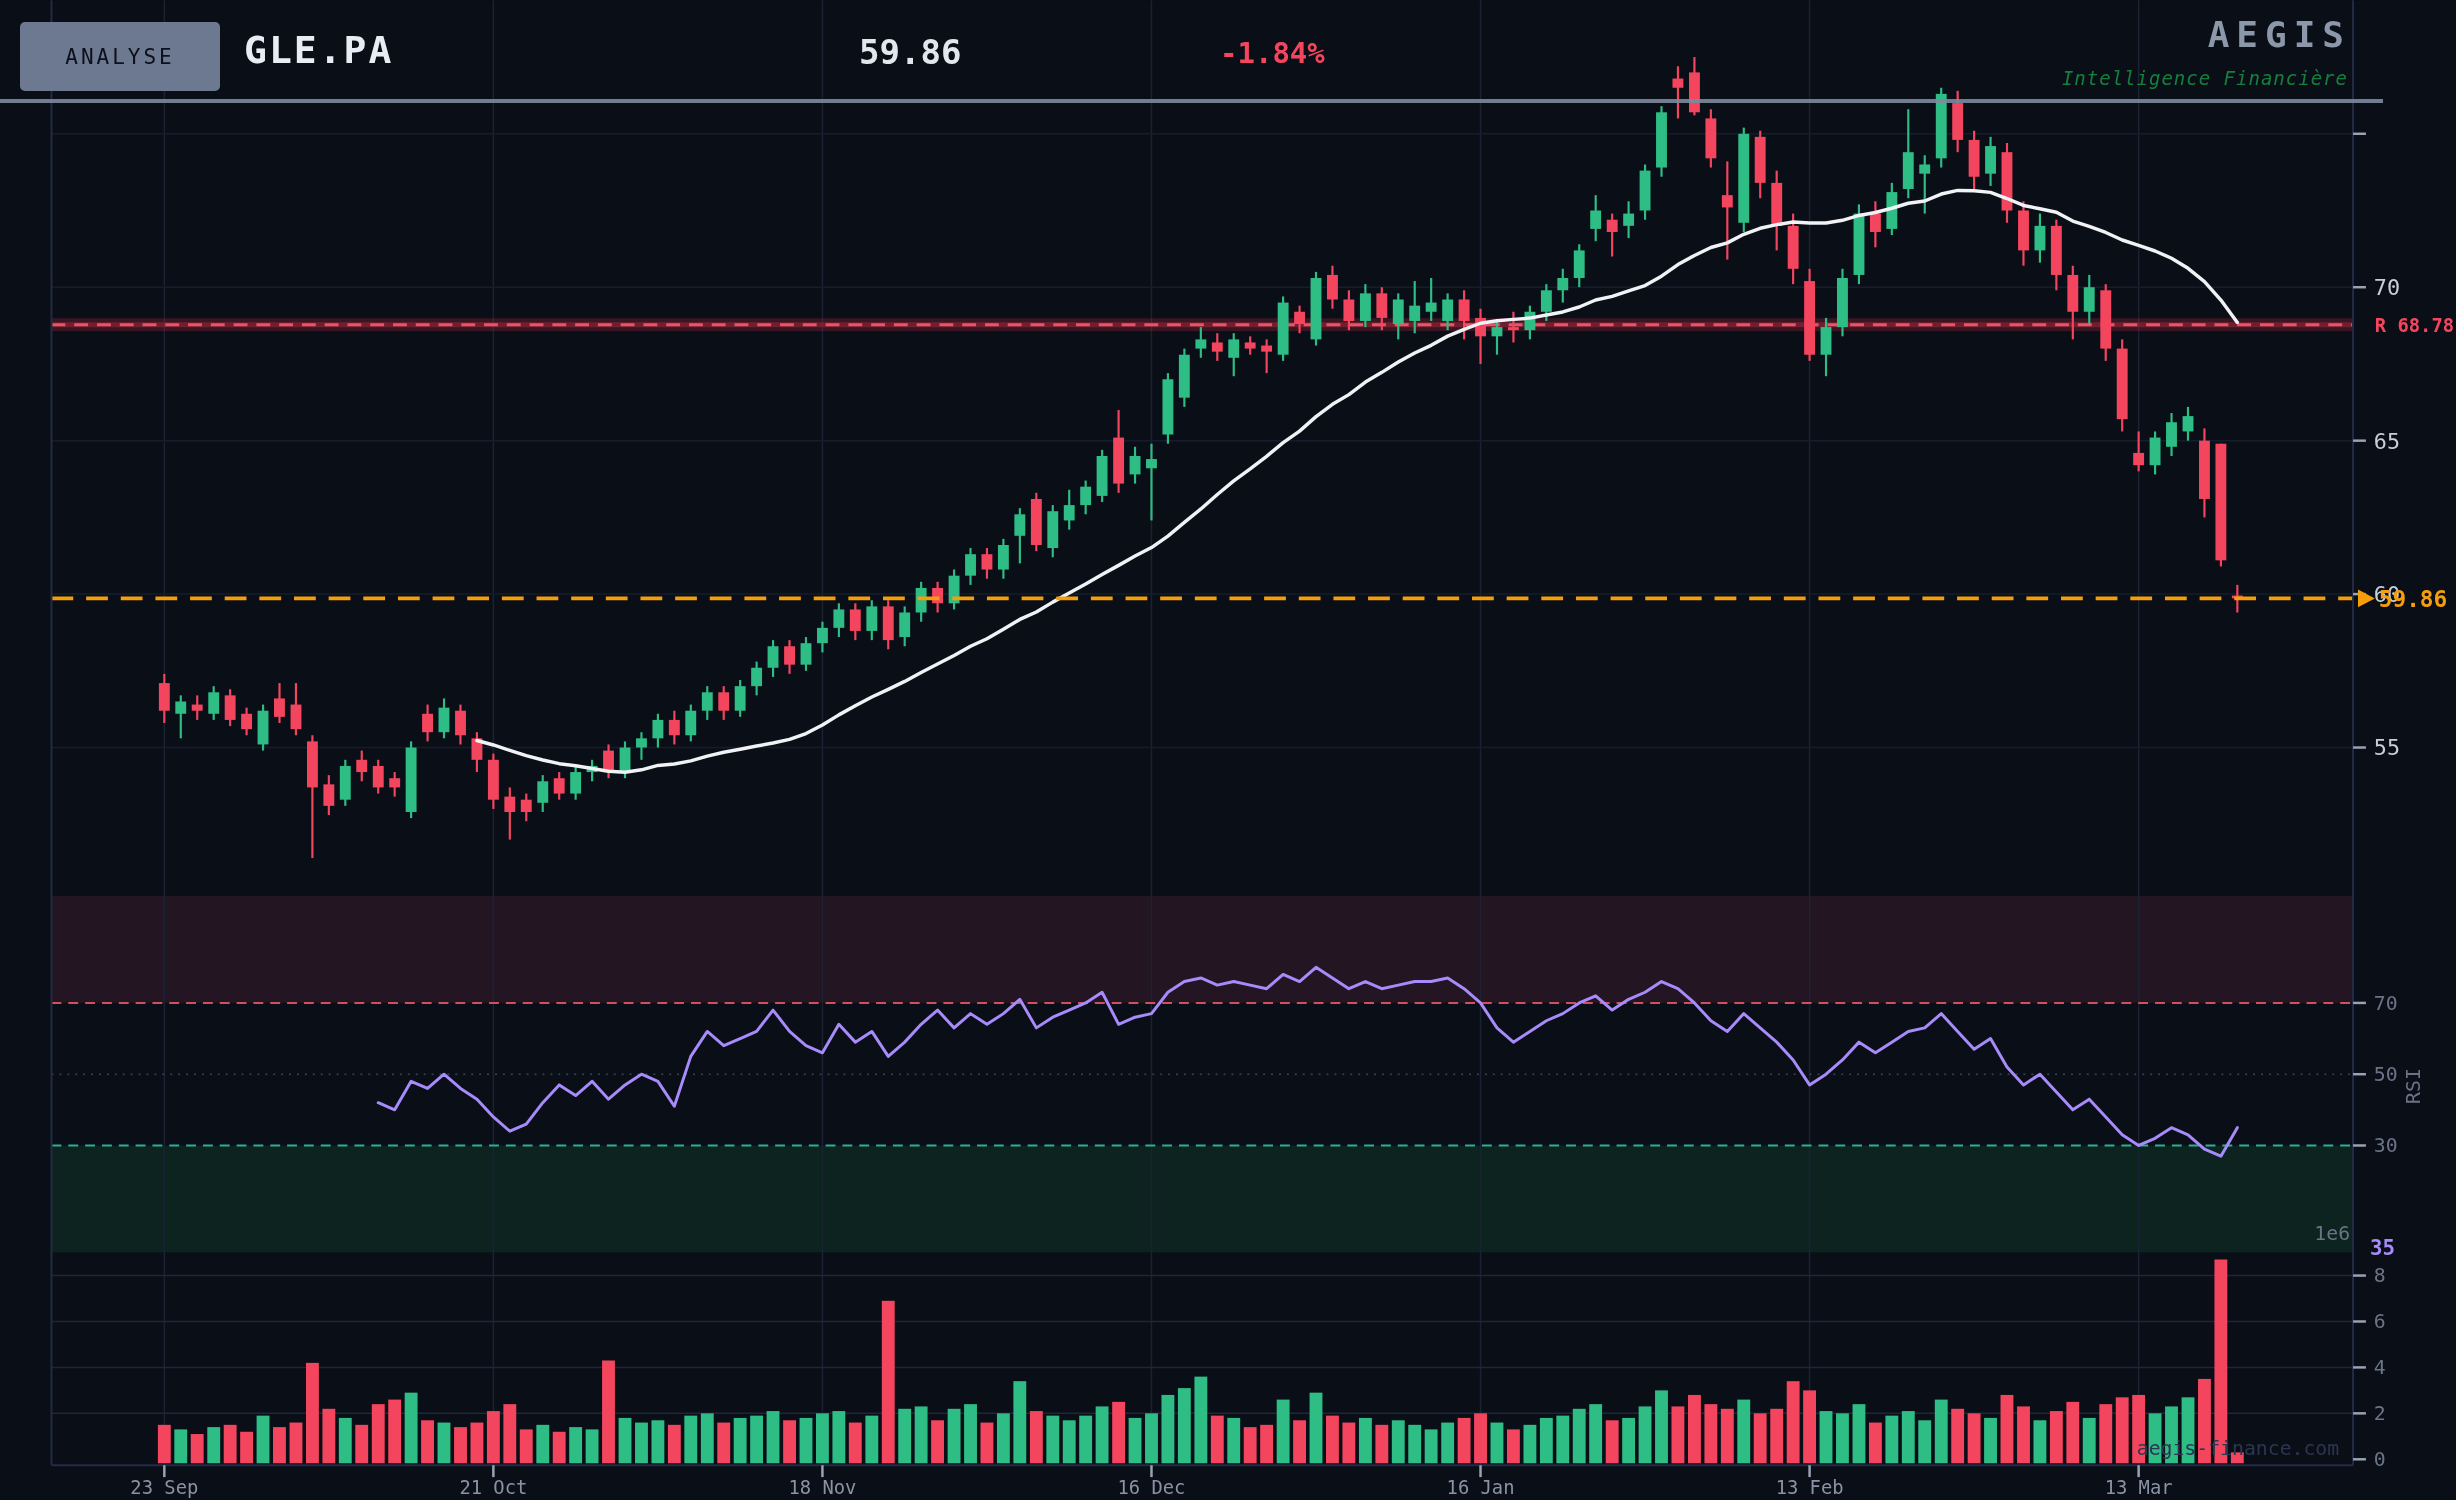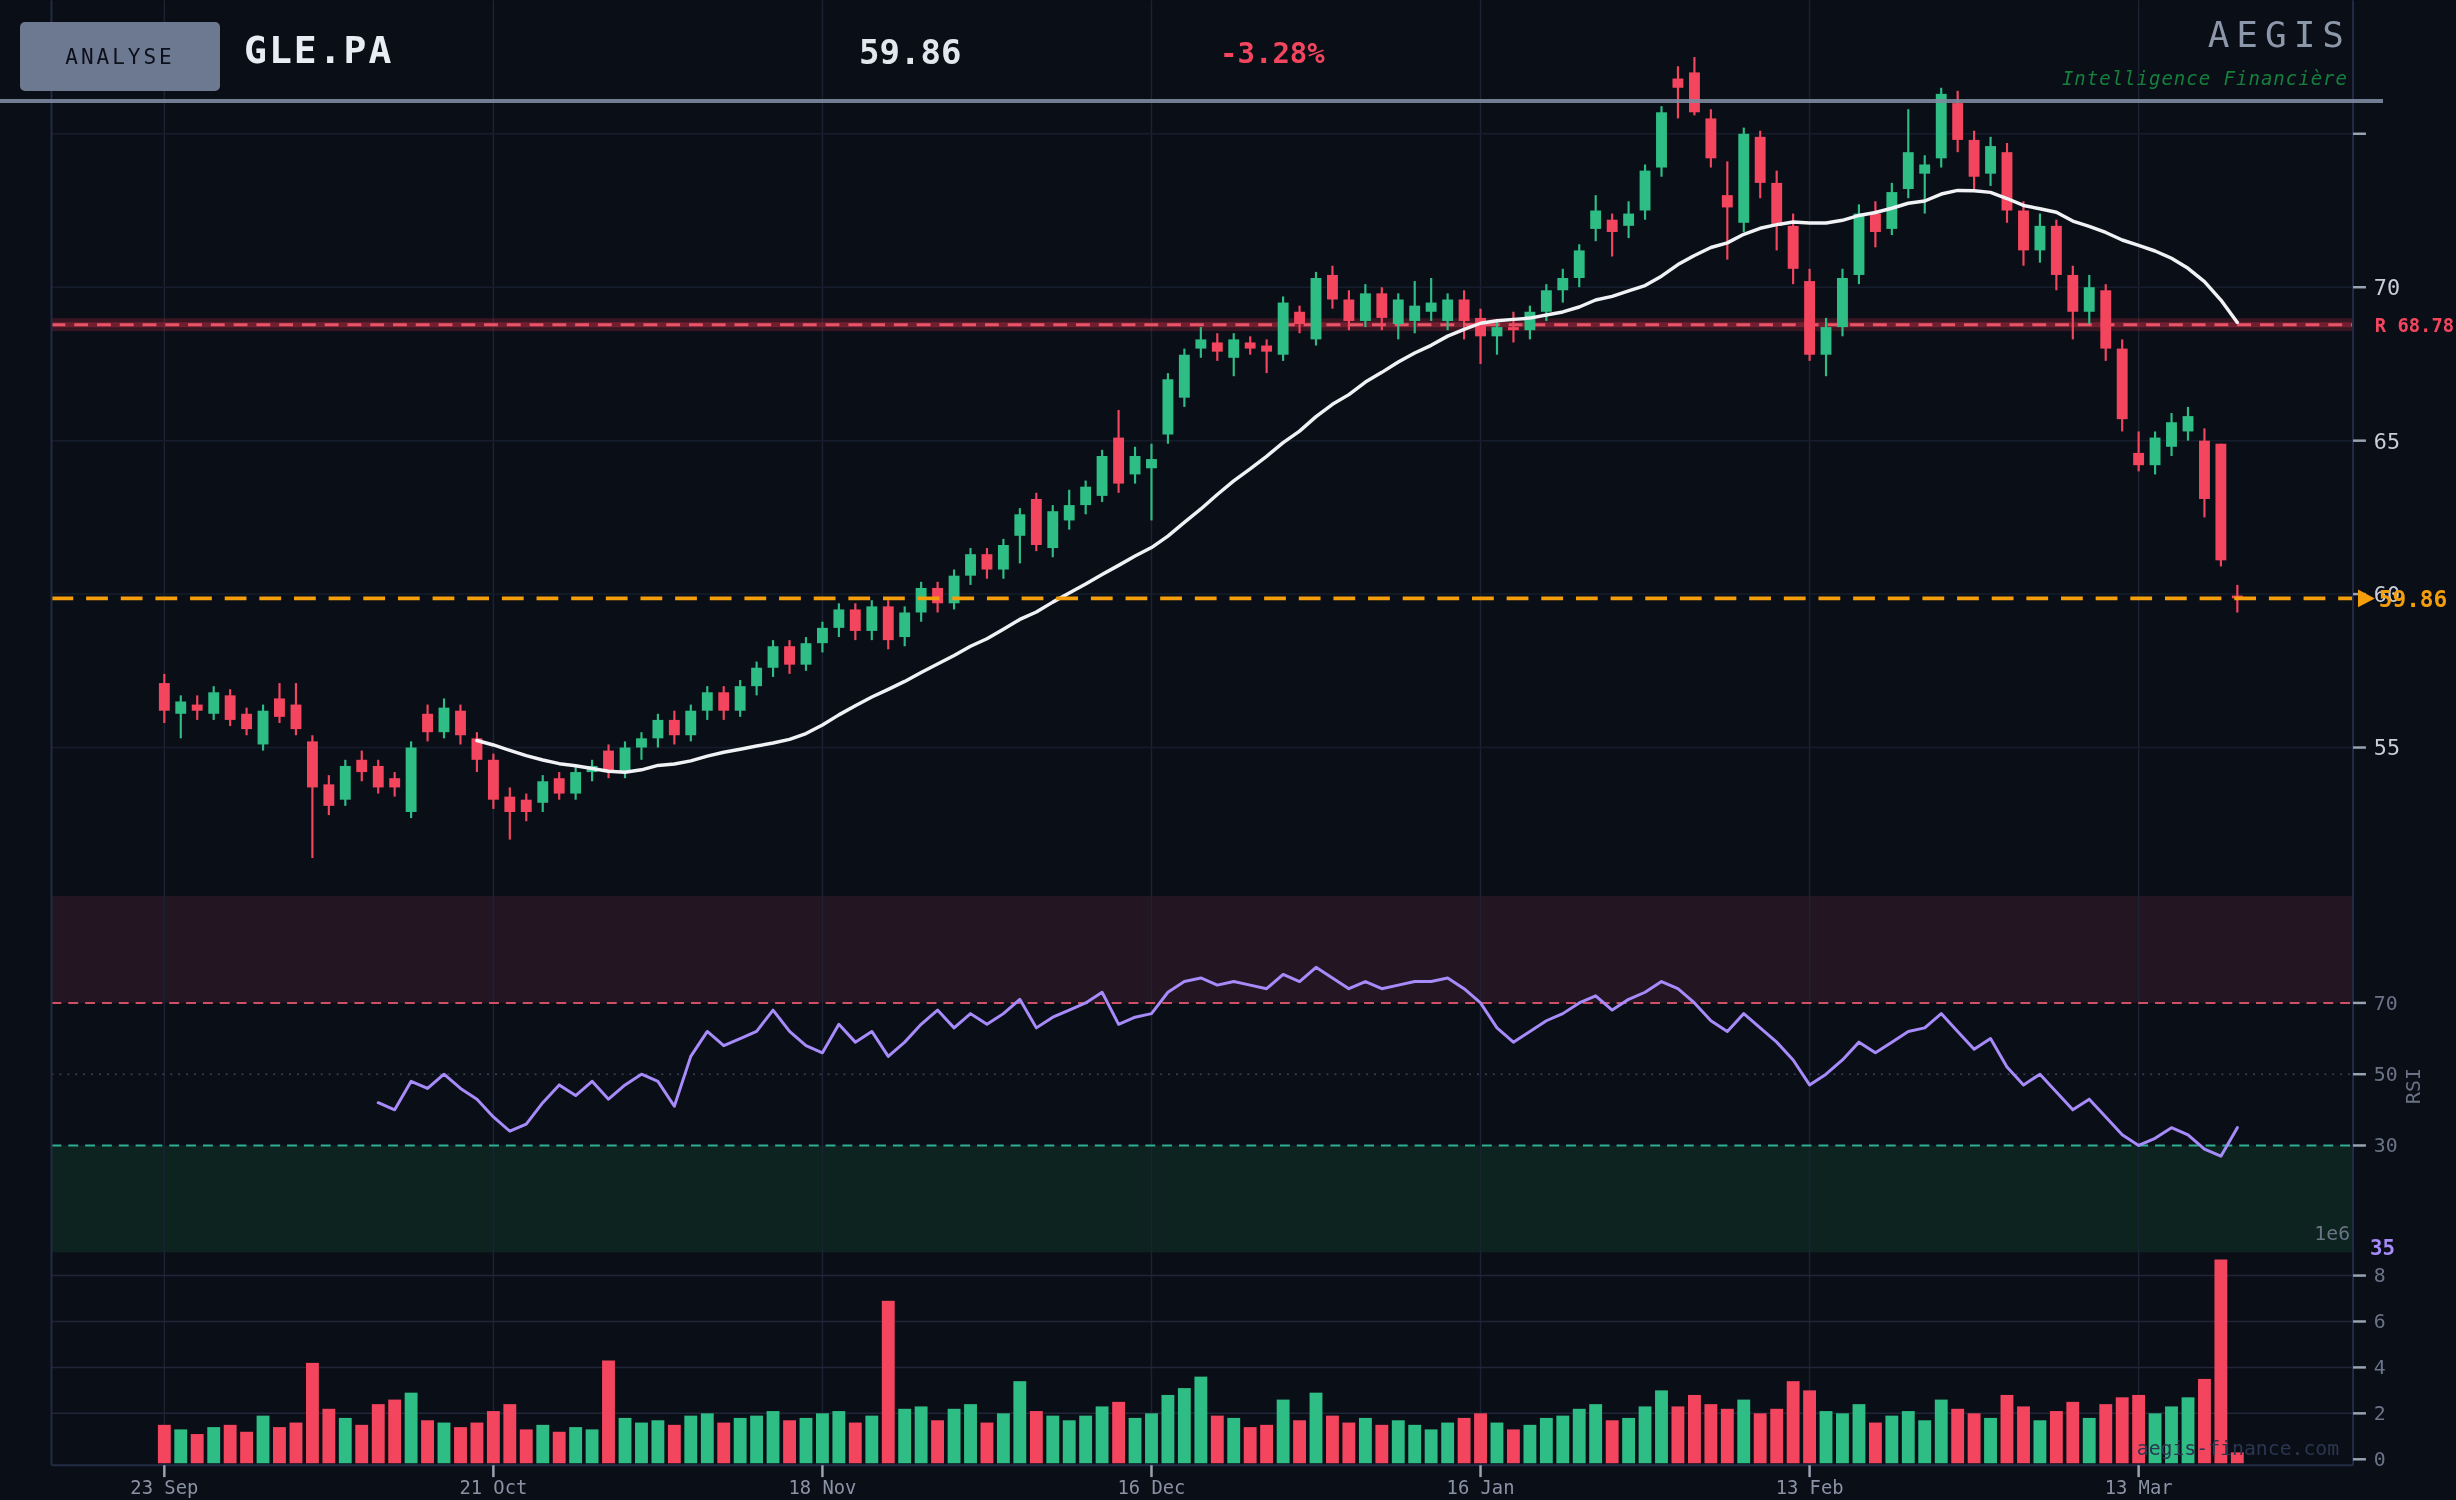--- a/index.html
+++ b/index.html
@@ -6,21 +6,21 @@
   #screen{position:relative;width:2456px;height:1501px;background:#0a0e17;overflow:hidden;
           font-family:"DejaVu Sans Mono",monospace;}
   #chart-svg{position:absolute;left:0;top:0;z-index:1;}
   .hdr{position:absolute;z-index:6;white-space:nowrap;}
   #analyse-btn{left:20px;top:22px;width:200px;height:69px;background:#6d7990;border:none;
           border-radius:5px;color:#0c101b;font-family:"DejaVu Sans Mono",monospace;
           font-size:21px;font-weight:normal;letter-spacing:3px;cursor:pointer;}
   #ticker{left:244px;top:28px;font-size:38px;font-weight:bold;color:#e9edf3;letter-spacing:2px;}
   #last-price{left:859px;top:32px;font-size:34px;font-weight:bold;color:#e2e7ee;}
   #change-pct{left:1220px;top:36px;font-size:29px;font-weight:bold;color:#f4455f;}
-  #brand{right:105px;top:14px;font-size:36px;font-weight:normal;color:#8d97aa;letter-spacing:7px;}
+  #brand{right:105px;top:14px;font-size:36px;font-weight:bold;color:#8d97aa;letter-spacing:7px;}
   #brand-sub{right:108px;top:67px;font-size:19px;color:#15803d;letter-spacing:1px;font-style:italic;}
   #header-divider{left:0;top:99px;width:2383px;height:4px;background:rgba(125,137,160,0.9);}
 </style>
 </head>
 <body>
 
 <div id="screen">
 
   <svg id="chart-svg" width="2456" height="1501" viewBox="0 0 2481 1516">
       <rect x="0" y="0" width="2481" height="1516" fill="#0a0e17"></rect>
@@ -505,19 +505,19 @@
         <line x1="1828" y1="1480" x2="1828" y2="1492" stroke="#9aa3b2" stroke-width="2.5"></line>
         <text x="1828" y="1509" text-anchor="middle" font-size="19" fill="#8a93a5" font-family="DejaVu Sans Mono, monospace">13 Feb</text>
         <line x1="2160.4" y1="1480" x2="2160.4" y2="1492" stroke="#9aa3b2" stroke-width="2.5"></line>
         <text x="2160.4" y="1509" text-anchor="middle" font-size="19" fill="#8a93a5" font-family="DejaVu Sans Mono, monospace">13 Mar</text>
       </g>
     </svg>
 
   <button class="hdr" id="analyse-btn">ANALYSE</button>
   <div class="hdr" id="ticker">GLE.PA</div>
   <div class="hdr" id="last-price">59.86</div>
-  <div class="hdr" id="change-pct">-3.28%</div>
+  <div class="hdr" id="change-pct">-1.84%</div>
   <div class="hdr" id="brand">AEGIS</div>
   <div class="hdr" id="brand-sub">Intelligence Financière</div>
   <div class="hdr" id="header-divider"></div>
 
 </div>
 
 
 </body></html>

